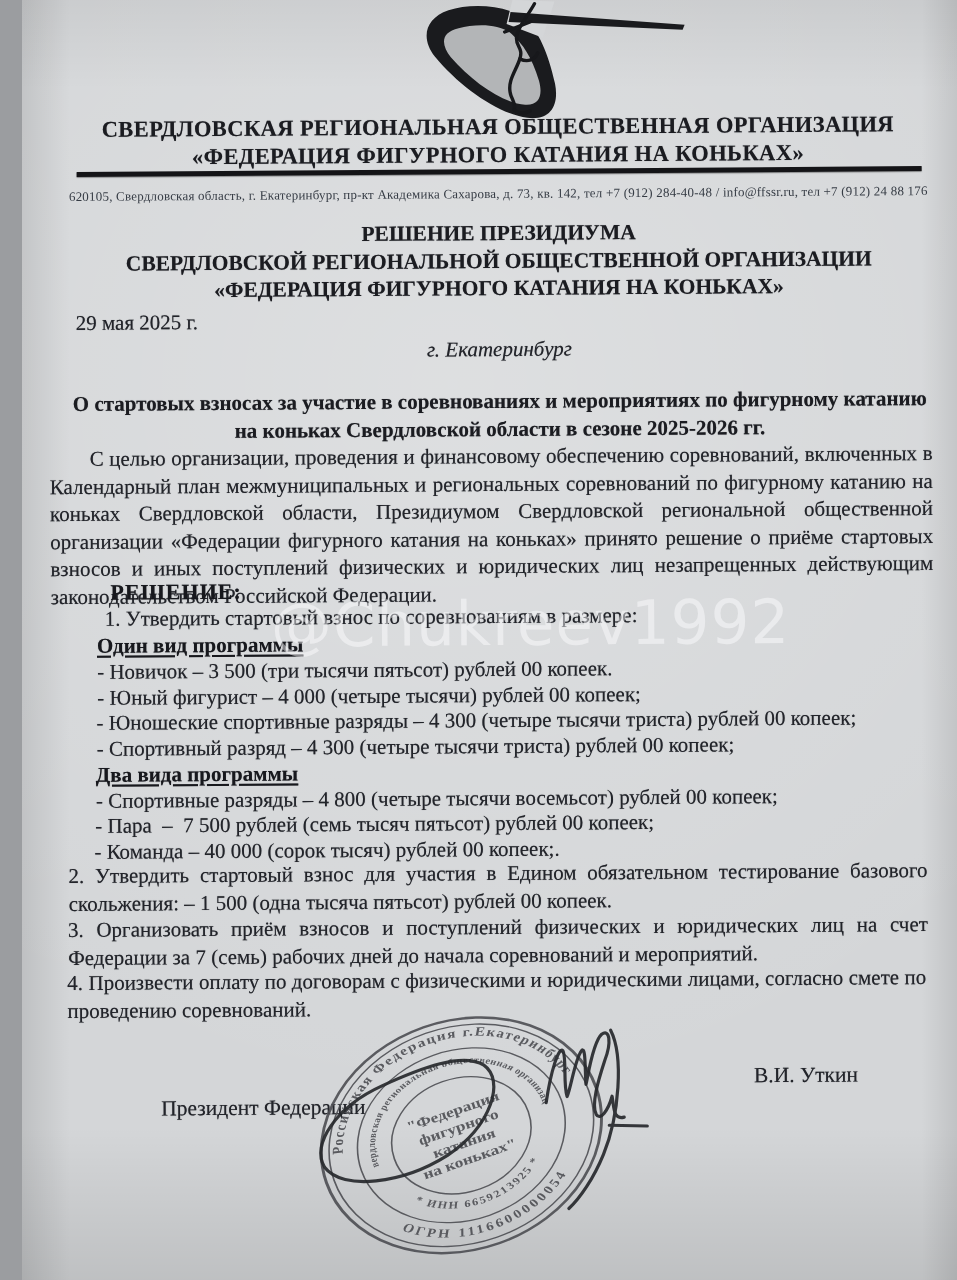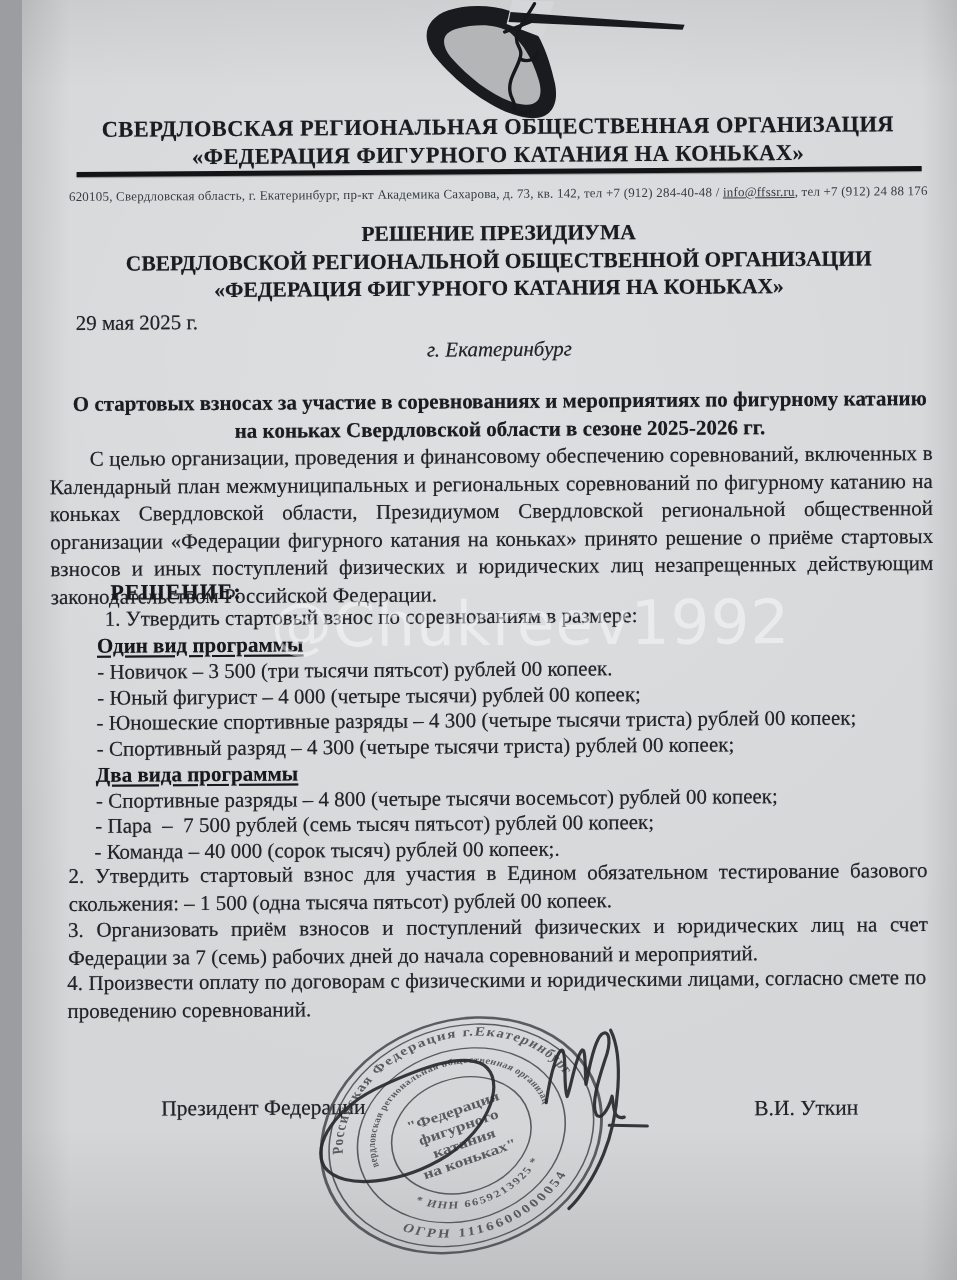--- a/index.html
+++ b/index.html
@@ -14,40 +14,40 @@
     color:#22242a;
     margin-left:22px;
   }
   .content{position:absolute;inset:0;transform:rotate(-0.4deg);transform-origin:50% 40%;}
   .abs{position:absolute;}
   .txt{text-shadow:0 0 0.7px rgba(25,27,33,0.55);}
   .logo{top:0;left:396px;width:276px;height:122px;}
   .org{top:113px;left:0;right:0;text-align:center;font-weight:bold;font-size:22.5px;line-height:28px;letter-spacing:0.4px;color:#1b1c21;}
   .rule{top:169px;left:57px;right:55px;height:5px;background:#141417;box-shadow:0 1px 1px rgba(0,0,0,0.35);}
   .address{top:186px;left:0;right:0;text-align:center;font-size:13px;color:#363c45;letter-spacing:0.2px;}
-  .address .email{text-decoration:underline;}
+  .address .email{}
   .title{top:220px;left:0;right:0;text-align:center;font-weight:bold;font-size:21.5px;line-height:27.5px;color:#1b1c21;}
   .date{top:308px;left:55px;font-size:21px;text-align:center;}
   .city{top:337px;left:0;right:0;text-align:center;font-style:italic;font-size:21px;}
   .subject{top:387px;left:20px;right:20px;text-align:center;font-weight:bold;font-size:21px;line-height:28px;color:#1b1c21;}
   .para{font-size:21px;line-height:27.5px;text-align:justify;}
   .intro{top:443px;left:28px;right:46px;text-indent:40px;}
   .resolution{top:577px;left:88px;font-weight:bold;font-size:22px;letter-spacing:1px;color:#17181d;}
   .item1{top:604px;left:82px;font-size:21px;}
   .feetitle{font-weight:bold;font-size:21px;text-decoration:underline;text-decoration-thickness:2px;text-underline-offset:3px;color:#17181d;}
   .g1title{top:631px;left:74px;}
   .fee{font-size:21px;white-space:pre;}
   .f10{top:657px;left:74px;} .f11{top:683px;left:74px;} .f12{top:708px;left:73px;} .f13{top:734px;left:73px;}
   .g2title{top:760px;left:72px;}
   .f20{top:786px;left:72px;} .f21{top:811px;left:71px;} .f22{top:837px;left:70px;}
   .item2{top:860px;left:44px;right:54px;}
   .item3{top:914px;left:43px;right:54px;}
   .item4{top:967px;left:42px;right:56px;}
   .sig-title{top:1094px;left:135px;font-size:21.5px;}
-  .sig-name{top:1098px;left:728px;font-size:21.5px;}
+  .sig-name{top:1065px;left:728px;font-size:21.5px;}
   .stampwrap{top:985px;left:215px;width:460px;height:295px;}
   .watermark{
     top:588px;left:248px;font-family:"DejaVu Sans",sans-serif;
     font-size:61px;font-weight:500;letter-spacing:1px;
     color:rgba(252,252,254,0.48);pointer-events:none;
   }
   .stamp-text{font-family:"Liberation Serif",serif;font-weight:bold;}
 </style>
 </head>
 <body>

